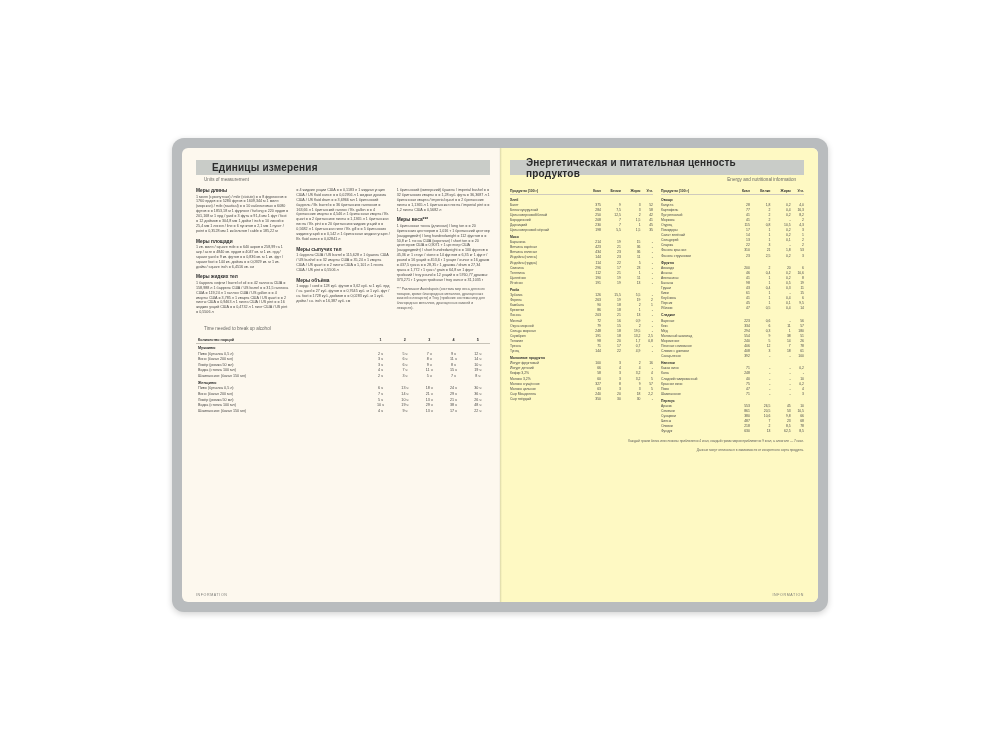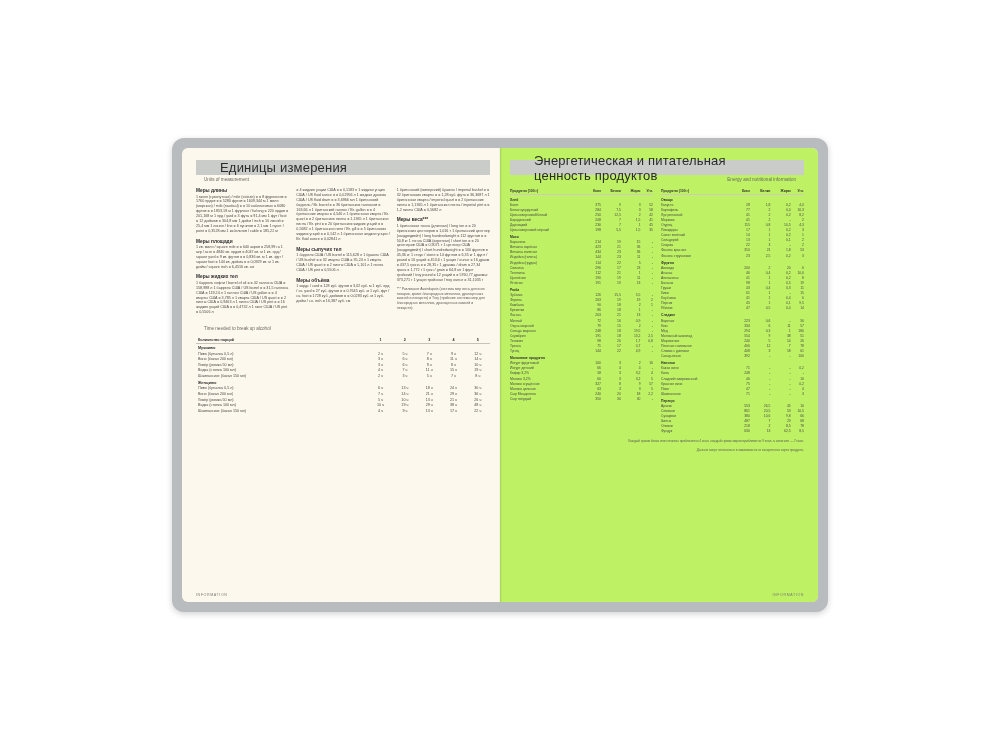--- a/index.html
+++ b/index.html
@@ -5,28 +5,28 @@
   html,body{margin:0;padding:0;background:#ffffff;}
   body{width:1000px;height:750px;font-family:"Liberation Sans",sans-serif;}
   .stage{position:relative;width:1000px;height:750px;}
   .book{position:absolute;left:172px;top:138px;width:656px;height:474px;
         background:#b9bcbe;border-radius:12px;
         box-shadow:0 2px 6px rgba(0,0,0,.18);}
   .pages{position:absolute;left:10px;top:10px;right:10px;bottom:10px;
          background:#fdf8ee;border-radius:6px;overflow:hidden;display:flex;}
   .page{position:relative;box-sizing:border-box;}
   .left-page{width:50%;padding:12px 10px 10px 14px;}
-  .right-page{width:50%;padding:12px 14px 10px 10px;background:#bef264;}
+  .right-page{width:50%;padding:12px 14px 10px 10px;background:#fef9c3;}
   .spine{position:absolute;left:50%;top:0;bottom:0;width:3px;margin-left:-1.5px;
          background:linear-gradient(to right,rgba(0,0,0,.0),rgba(0,0,0,.10),rgba(0,0,0,.0));}
 
   .band{background:#c9ccc8;height:15px;display:flex;align-items:center;
         padding:0 8px;}
   .band.right{justify-content:flex-end;}
-  .band h2{margin:16px;font-size:13px;color:#2b2b2b;font-weight:normal;letter-spacing:.2px;}
+  .band h2{margin:8px;font-size:10px;color:#2b2b2b;font-weight:bold;letter-spacing:.2px;}
   .subtitle{font-size:4.6px;color:#6a6a66;margin:2px 0 6px 8px;}
   .subtitle.right{text-align:right;margin:2px 8px 6px 0;}
 
   .cols3{display:flex;gap:7px;}
   .col{flex:1;}
   .grp{margin-bottom:5px;}
   .grp h3{margin:0 0 1.5px 0;font-size:4.8px;color:#2e2e2e;font-weight:bold;}
   .grp p{margin:0;font-size:3.7px;line-height:1.32;color:#4b4b49;}
 
   .note{font-size:3.5px;line-height:1.3;color:#5a5a57;margin-top:4px;}

